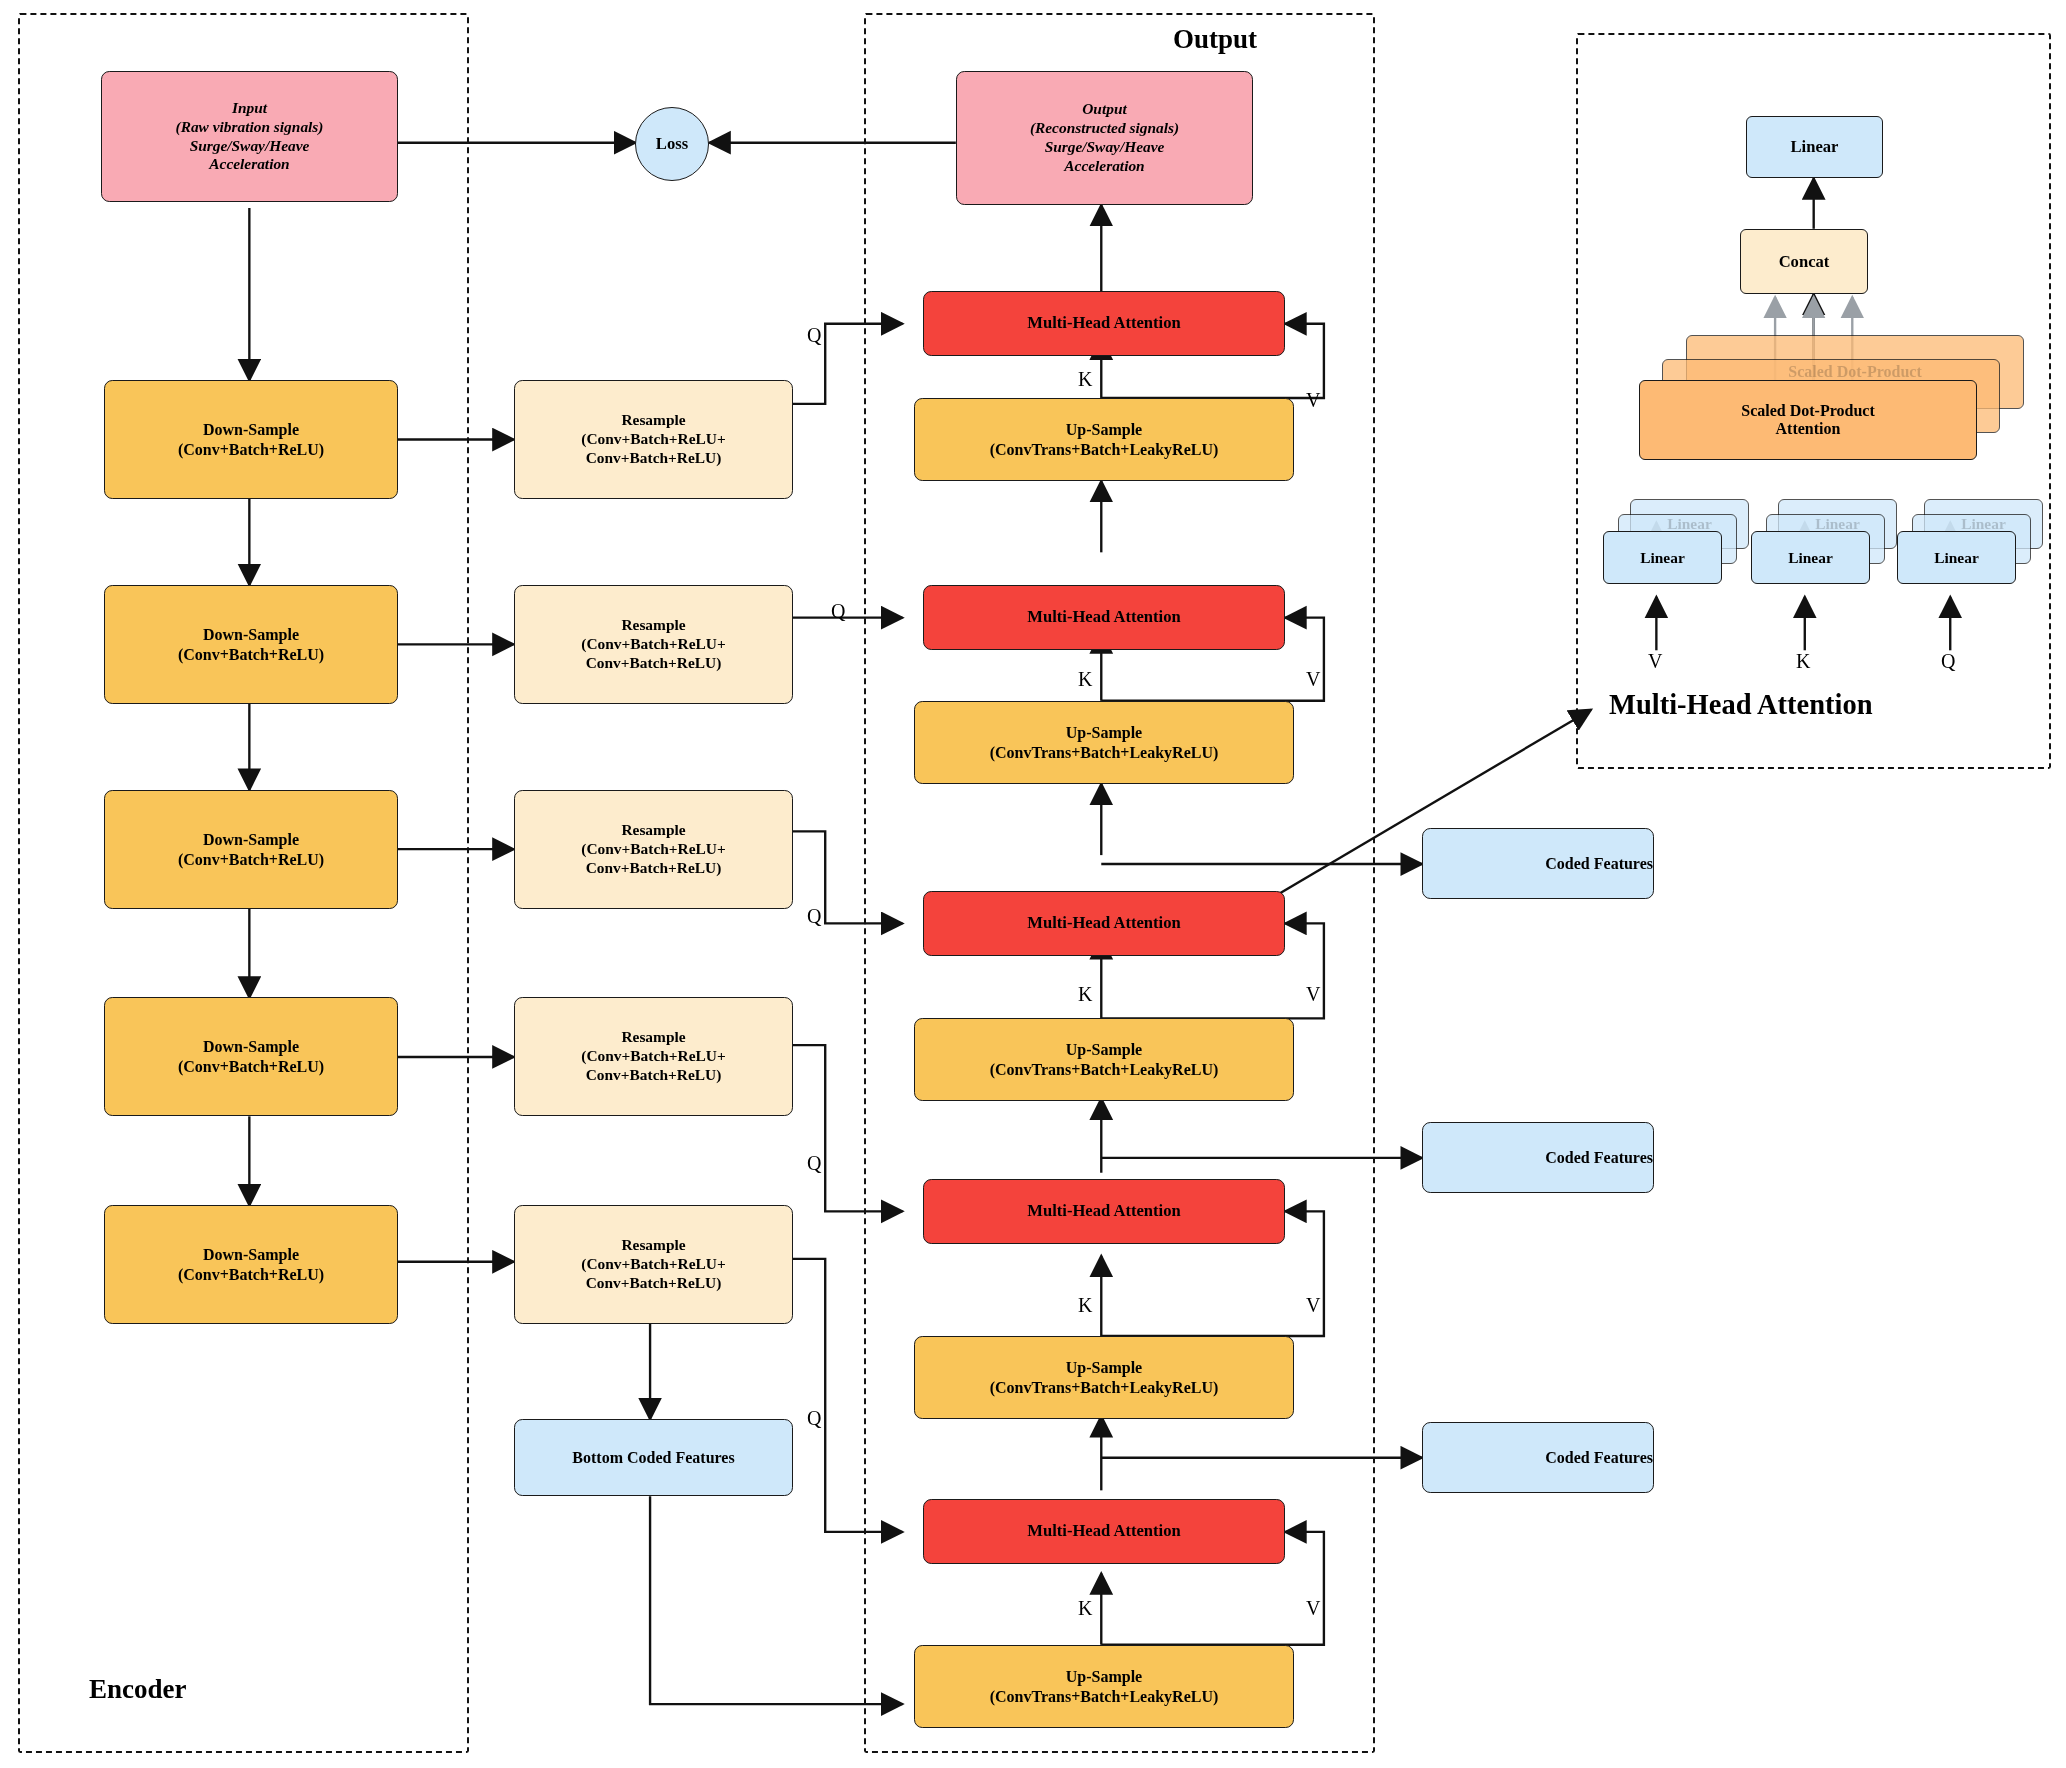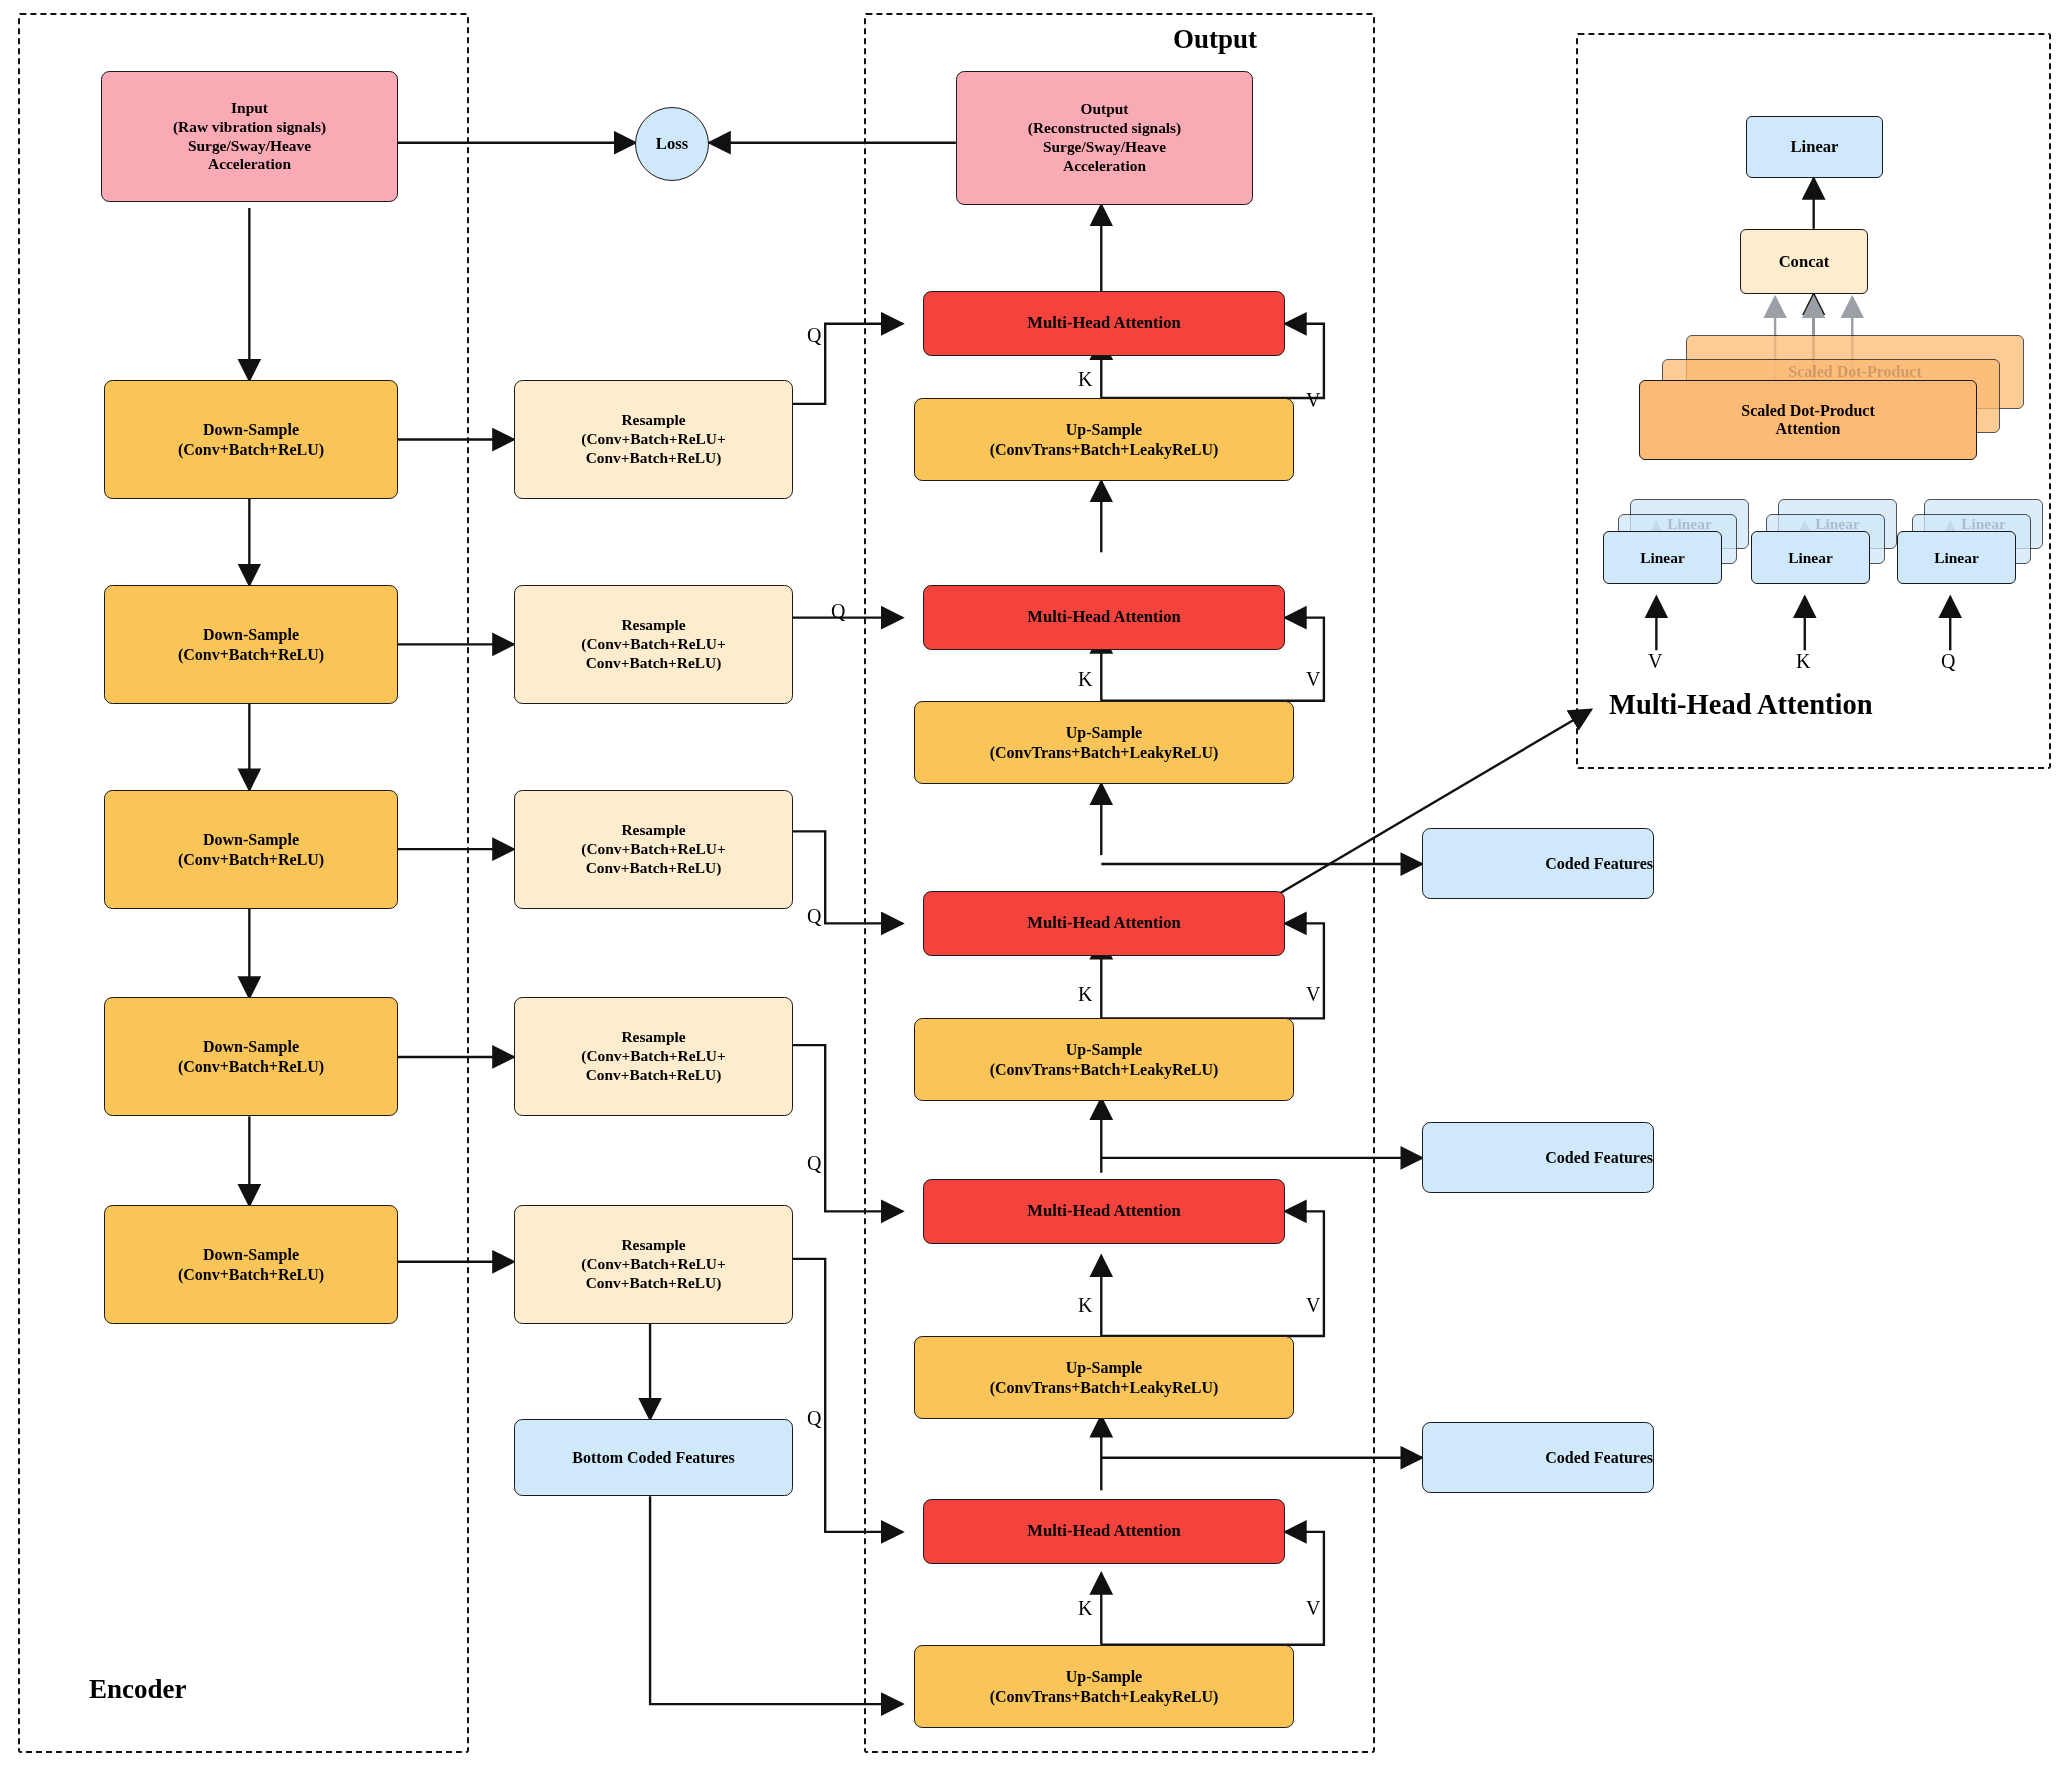--- a/index.html
+++ b/index.html
@@ -2,21 +2,21 @@
 <html style="font-size:9.5px"><head>
 <meta charset="utf-8">
 <style>
   html,body{margin:0;padding:0;background:#ffffff;}
   body{width:2066px;height:1769px;font-family:"Liberation Serif",serif;position:relative;overflow:hidden;}
   #canvas{position:absolute;left:0;top:0;width:2066px;height:1769px;}
   .box{position:absolute;box-sizing:border-box;border:1.8px solid #1a1a1a;border-radius:8.3px;
        display:flex;flex-direction:column;align-items:center;justify-content:center;
        text-align:center;font-weight:bold;color:#000;line-height:1.22;}
   .box span{display:block;width:100%;}
-  .pink{background:#f9aab4;}
+  .pink{background:#f9aab4;font-style:italic;}
   .orange{background:#f9c559;}
   .cream{background:#fdeccd;}
   .red{background:#f4433c;}
   .blue{background:#cfe8fa;}
   .purple{background:#fdba74;}
   .lightblue{background:#cfe8fa;text-align:right;}
   .circle{position:absolute;box-sizing:border-box;border:1.8px solid #1a1a1a;border-radius:50%;
           background:#cfe8fa;display:flex;align-items:center;justify-content:center;
           font-weight:bold;color:#000;}
   .dash-panel{position:absolute;box-sizing:border-box;border:2.4px dashed #111;border-radius:2.4px;background:transparent;}

